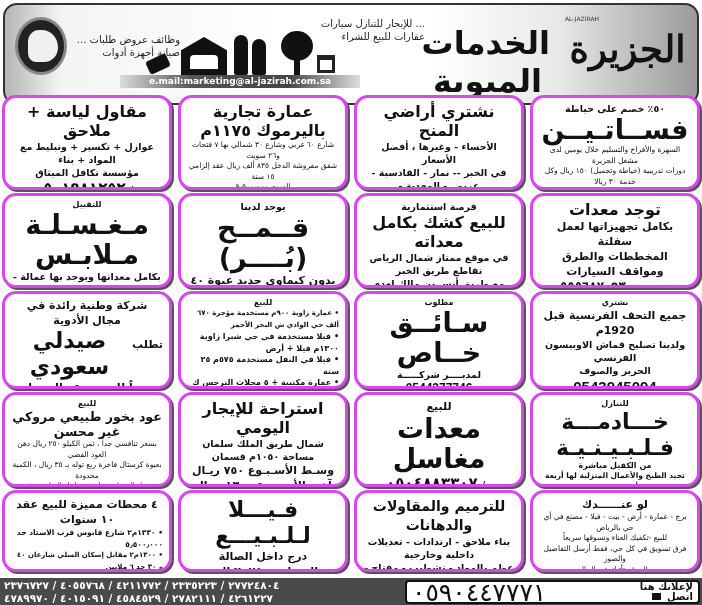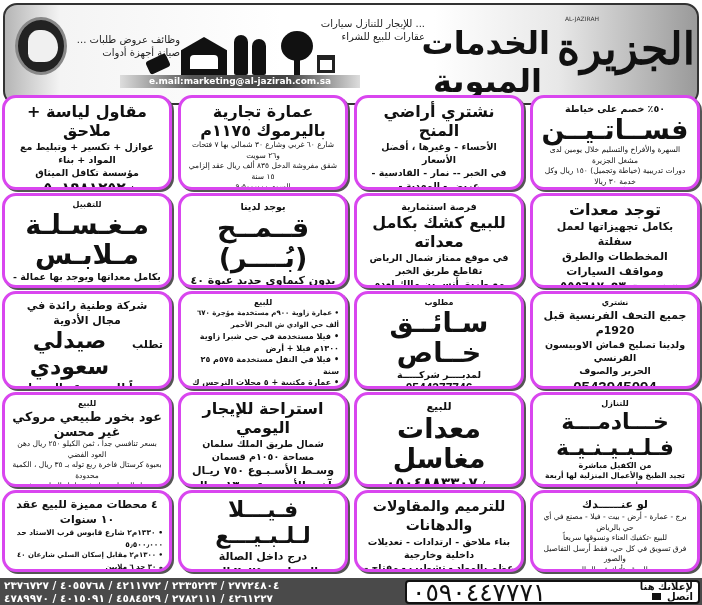--- a/index.html
+++ b/index.html
@@ -41,21 +41,21 @@
     background: linear-gradient(90deg, #ddd, #555 30%, #444 70%, #ddd);
     color: #fff; font-size: 9px; font-weight: bold; text-align: center; line-height: 13px;
     font-family: "DejaVu Sans", sans-serif;
   }
   .hdr-title {
     position: absolute; left: 420px; top: 19px; width: 125px; text-align: center; direction: rtl;
     font-size: 32px; font-weight: bold; line-height: 38px; color: #111;
   }
   .hdr-brand {
     position: absolute; left: 555px; top: 8px; width: 135px; height: 72px; direction: rtl;
-    font-size: 44px; font-weight: bold; color: #111; text-align: center; line-height: 72px;
+    font-size: 37px; font-weight: bold; color: #111; text-align: center; line-height: 72px;
     font-family: "DejaVu Serif", serif;
   }
   .hdr-brand-en { position: absolute; left: 560px; top: 10px; font-size: 6px; color: #333; }
 
   
   .grid {
     position: absolute; left: 2px; top: 95px; width: 698px; height: 478px;
     display: grid; grid-template-columns: repeat(4, 1fr); grid-template-rows: 95px 95px 98px 95px 82px;
     column-gap: 6px; row-gap: 3px; direction: rtl;
   }

